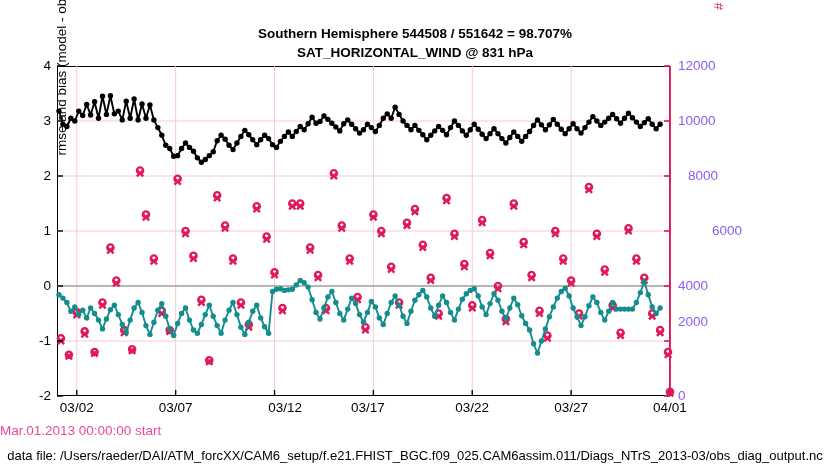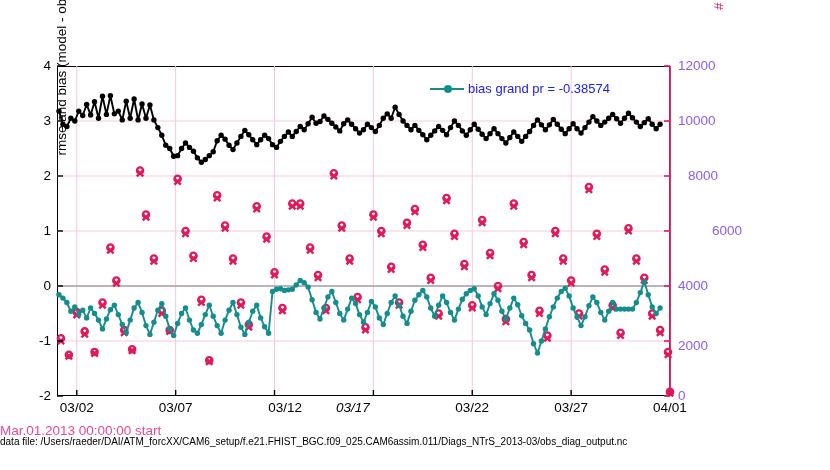--- a/index.html
+++ b/index.html
@@ -70,39 +70,43 @@
     text-align:center;
     font-size:13.5px;color:#e01a59;
     transform:rotate(-90deg);
     transform-origin:left top;
   }
   .xlabel{
     position:absolute;left:0;top:423px;width:730px;
     font-size:13.5px;color:#ec4899;
   }
   .footer{
-    position:absolute;left:0;top:436px;width:830px;
-    font-size:10px;color:#000;
+    position:absolute;left:0;top:448px;width:830px;
+    text-align:center;font-size:13px;color:#000;
   }
   .legend{
     position:absolute;left:430px;top:80px;
     font-size:13px;color:#2020ee;
     line-height:17px;
   }
   .legend-row{display:flex;align-items:center;height:17px;white-space:nowrap;}
   .legend-sample{width:34px;height:14px;position:relative;margin-right:4px;flex:none;}
   .legend-sample .ln{position:absolute;left:0;top:6px;width:34px;height:2.2px;}
   .legend-sample .mk{position:absolute;left:14px;top:3px;width:8px;height:8px;border-radius:50%;}
   .legend-text{color:#2020ee;}
 </style>
 </head>
 <body>
 
 <div id="figure">
 
+  <div class="title-block">
+    <span class="title-line">Southern Hemisphere 544508 / 551642 = 98.707%</span>
+    <span class="title-line">SAT_HORIZONTAL_WIND @ 831 hPa</span>
+  </div>
 
   <div class="plot-box"></div>
 
   <svg class="overlay" viewBox="0 0 830 470">
     <g id="gridlines">
         <line x1="57" y1="341" x2="670" y2="341" stroke="#f7c9d8" stroke-width="1"></line>
         <line x1="57" y1="286" x2="670" y2="286" stroke="#f7c9d8" stroke-width="1"></line>
         <line x1="57" y1="231" x2="670" y2="231" stroke="#f7c9d8" stroke-width="1"></line>
         <line x1="57" y1="176" x2="670" y2="176" stroke="#f7c9d8" stroke-width="1"></line>
         <line x1="57" y1="121" x2="670" y2="121" stroke="#f7c9d8" stroke-width="1"></line>
@@ -689,45 +693,38 @@
       <div class="ytick-left" style="top: 396px; left: 5px;">-2</div>
       <div class="ytick-left" style="top: 341px; left: 5px;">-1</div>
       <div class="ytick-left" style="top: 286px; left: 5px;">0</div>
       <div class="ytick-left" style="top: 231px; left: 5px;">1</div>
       <div class="ytick-left" style="top: 176px; left: 5px;">2</div>
       <div class="ytick-left" style="top: 121px; left: 5px;">3</div>
       <div class="ytick-left" style="top: 66px; left: 5px;">4</div>
     </div>
   <div id="yticks-right">
       <div class="ytick-right" style="top: 396px; left: 678px;">0</div>
-      <div class="ytick-right" style="top: 346px; left: 678px;">2000</div>
+      <div class="ytick-right" style="top: 322px; left: 678px;">2000</div>
       <div class="ytick-right" style="top: 286px; left: 678px;">4000</div>
       <div class="ytick-right" style="top: 231px; left: 678px; text-align: right;">6000</div>
       <div class="ytick-right" style="top: 176px; left: 688px;">8000</div>
       <div class="ytick-right" style="top: 121px; left: 678px;">10000</div>
       <div class="ytick-right" style="top: 66px; left: 678px;">12000</div>
     </div>
   <div id="xticks">
       <div class="xtick" style="left: 76.7742px;">03/02</div>
       <div class="xtick" style="left: 175.645px;">03/07</div>
       <div class="xtick" style="left: 267px; text-align: right;">03/12</div>
-      <div class="xtick" style="left: 353px; font-style: italic;">03/17</div>
+      <div class="xtick" style="left: 368px;">03/17</div>
       <div class="xtick" style="left: 472.258px;">03/22</div>
       <div class="xtick" style="left: 571.129px;">03/27</div>
       <div class="xtick" style="left: 670px;">04/01</div>
     </div>
 
   <div class="ylabel-left">rmse and bias (model - observation)</div>
   <div class="ylabel-right"># of obs: o=possible; x=assimilated</div>
   <div class="xlabel">Mar.01.2013 00:00:00 start</div>
 
   <div class="legend">
-    <div class="legend-row">
-      <span class="legend-sample">
-        <span class="ln" id="lg1ln" style="background: rgb(19, 141, 141);"></span>
-          <span class="mk" id="lg1mk" style="background: rgb(19, 141, 141);"></span>
-      </span>
-      <span class="legend-text">bias grand pr = -0.38574</span>
-    </div>
   </div>
 
   <div class="footer">data file: /Users/raeder/DAI/ATM_forcXX/CAM6_setup/f.e21.FHIST_BGC.f09_025.CAM6assim.011/Diags_NTrS_2013-03/obs_diag_output.nc</div>
 </div>
 
 </body></html>

